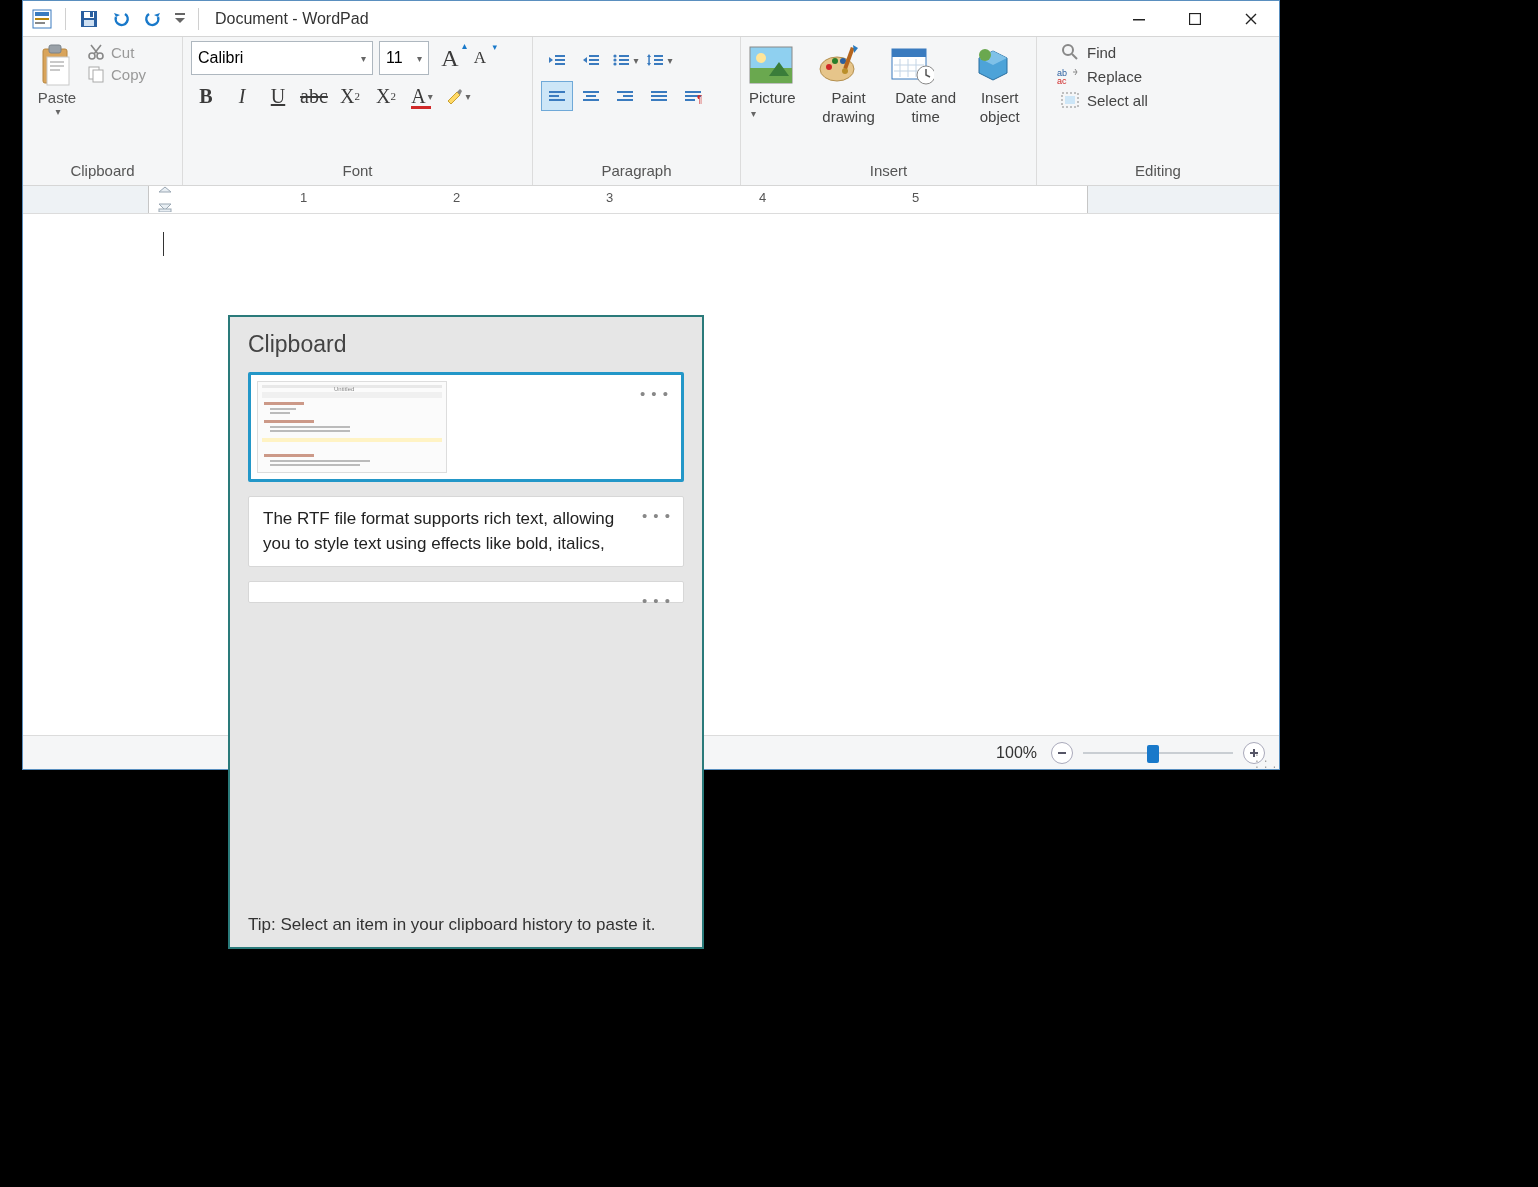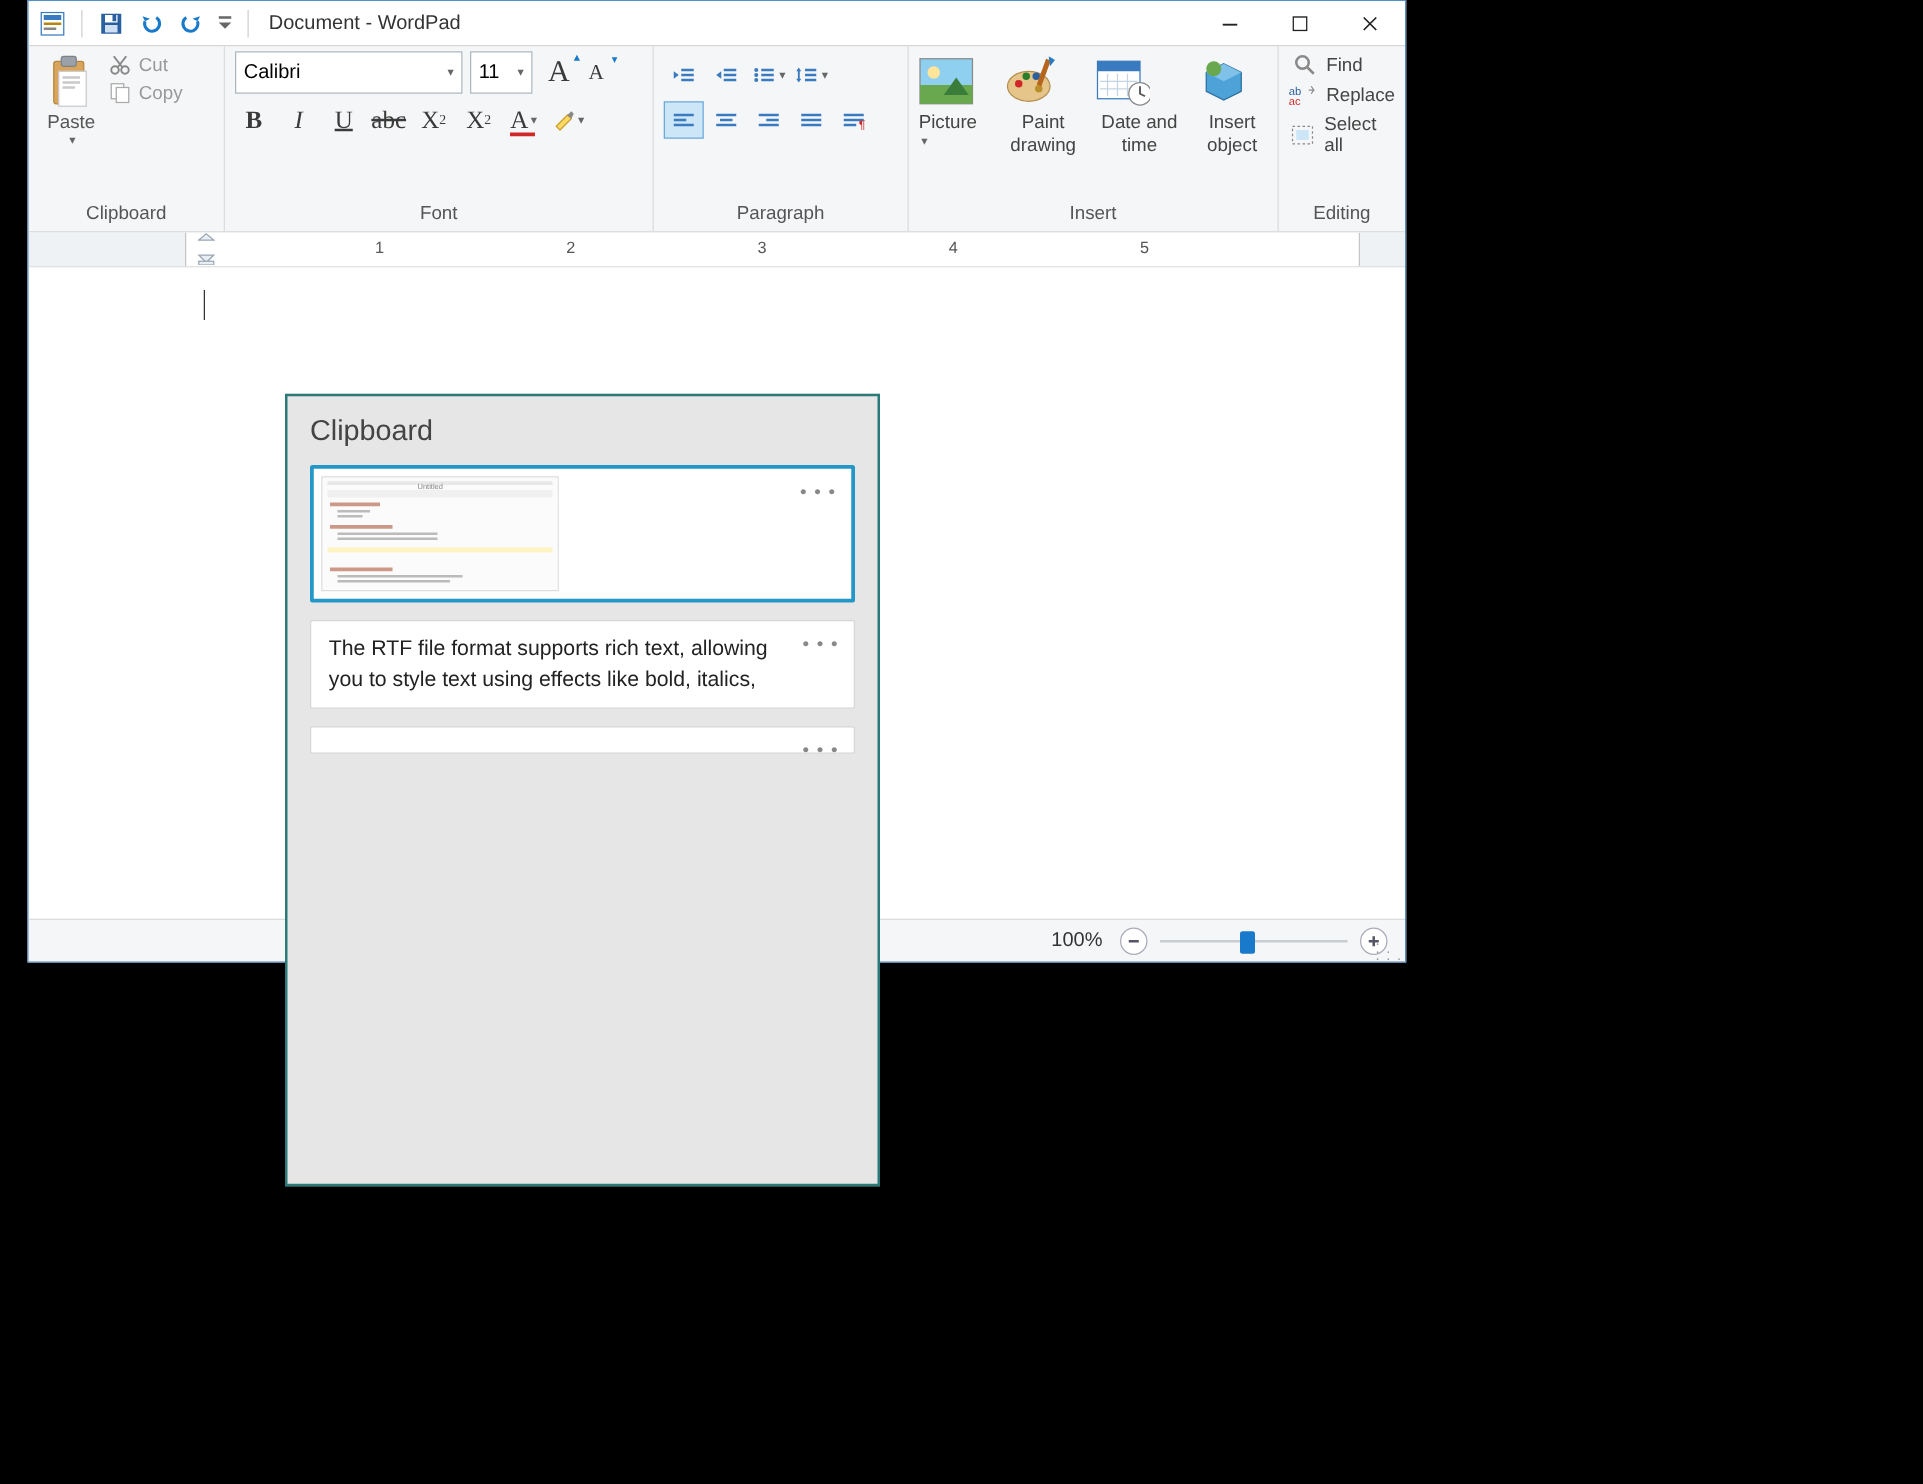--- a/index.html
+++ b/index.html
@@ -1,17 +1,17 @@
 <!DOCTYPE html>
 <html><head>
 <meta charset="utf-8">
 <style>
   * { box-sizing: border-box; margin: 0; padding: 0; }
   body { font-family: "Segoe UI", sans-serif; background: #000; width: 1538px; height: 1187px; position: relative; }
-  .app-window { position: absolute; left: 22px; top: 0; width: 1103px; height: 770px; background: #fff; border: 1px solid #5a8fbf; display: flex; flex-direction: column; }
+  .app-window { position: absolute; left: 22px; top: 0; width: 1258px; height: 770px; background: #fff; border: 1px solid #5a8fbf; display: flex; flex-direction: column; }
   .titlebar { height: 35px; display: flex; align-items: center; background: #fff; position: relative; }
   .qat { display: flex; align-items: center; gap: 6px; padding: 0 6px; }
   .qat .icon-btn { width: 26px; height: 26px; display: flex; align-items: center; justify-content: center; cursor: pointer; }
   .qat-sep { width: 1px; height: 22px; background: #d0d0d0; margin: 0 4px; }
   .title-text { font-size: 16px; color: #333; margin-left: 6px; }
   .win-controls { position: absolute; right: 0; top: 0; display: flex; }
   .win-btn { width: 56px; height: 35px; display: flex; align-items: center; justify-content: center; cursor: pointer; font-size: 14px; }
   .tab-row { height: 34px; display: flex; align-items: flex-end; background: #fff; position: relative; }
   .tab { padding: 0 20px; height: 34px; line-height: 34px; font-size: 16px; color: #444; cursor: pointer; }
   .tab.file { background: #1979ca; color: #fff; }
@@ -43,21 +43,21 @@
   .para-body { flex-direction: column; gap: 6px; padding-top: 4px; }
   .para-row { display: flex; gap: 2px; }
   .para-btn { width: 32px; height: 30px; display: flex; align-items: center; justify-content: center; cursor: pointer; border: 1px solid transparent; }
   .para-btn.active { background: #cde6f7; border: 1px solid #6fa9d8; }
   
   .insert-body { gap: 10px; align-items: flex-start; padding-top: 2px; }
   .insert-btn { display: flex; flex-direction: column; align-items: flex-start; width: 72px; font-size: 15px; color: #444; cursor: pointer; text-align: center; line-height: 1.25; }
   .insert-btn .ic { width: 44px; height: 44px; display: flex; align-items: center; justify-content: center; margin-bottom: 2px; }
   
   .edit-body { flex-direction: column; gap: 6px; padding-top: 2px; }
-  .edit-btn { display: flex; align-items: center; gap: 8px; font-size: 15px; color: #444; cursor: pointer; }
+  .edit-btn { display: flex; align-items: center; gap: 8px; font-size: 15px; color: #444; cursor: pointer; margin-left: 12px; }
   .edit-btn .ic { width: 22px; height: 18px; display: flex; align-items: center; justify-content: flex-end; }
   
   .ruler { height: 28px; background: #eef2f5; border-bottom: 1px solid #dcdcdc; position: relative; overflow: hidden; }
   .ruler-doc { position:absolute; left:125px; width:940px; top:0; bottom:0; background:#fff; border-left:1px solid #c6c6c6; border-right:1px solid #c6c6c6;}
   .ruler-tick-major { position:absolute; top:4px; font-size:13px; color:#555;}
   .ruler-indent { position:absolute; top:0px; left:135px; }
   
   .doc-area { flex: 1; background: #fff; position: relative; overflow: hidden; }
   .cursor-line { position:absolute; left:140px; top:18px; width:1px; height:24px; background:#333; }
   
@@ -466,13 +466,14 @@
 
   <div class="clip-item">
     <span>The RTF file format supports rich text, allowing you to style text using effects like bold, italics,</span>
     <span class="dots">• • •</span>
   </div>
 
   <div class="clip-item">
     <span class="dots">• • •</span>
   </div>
 
+  <div class="clip-tip">Tip: Select an item in your clipboard history to paste it.</div>
 </div>
 
 </body></html>

